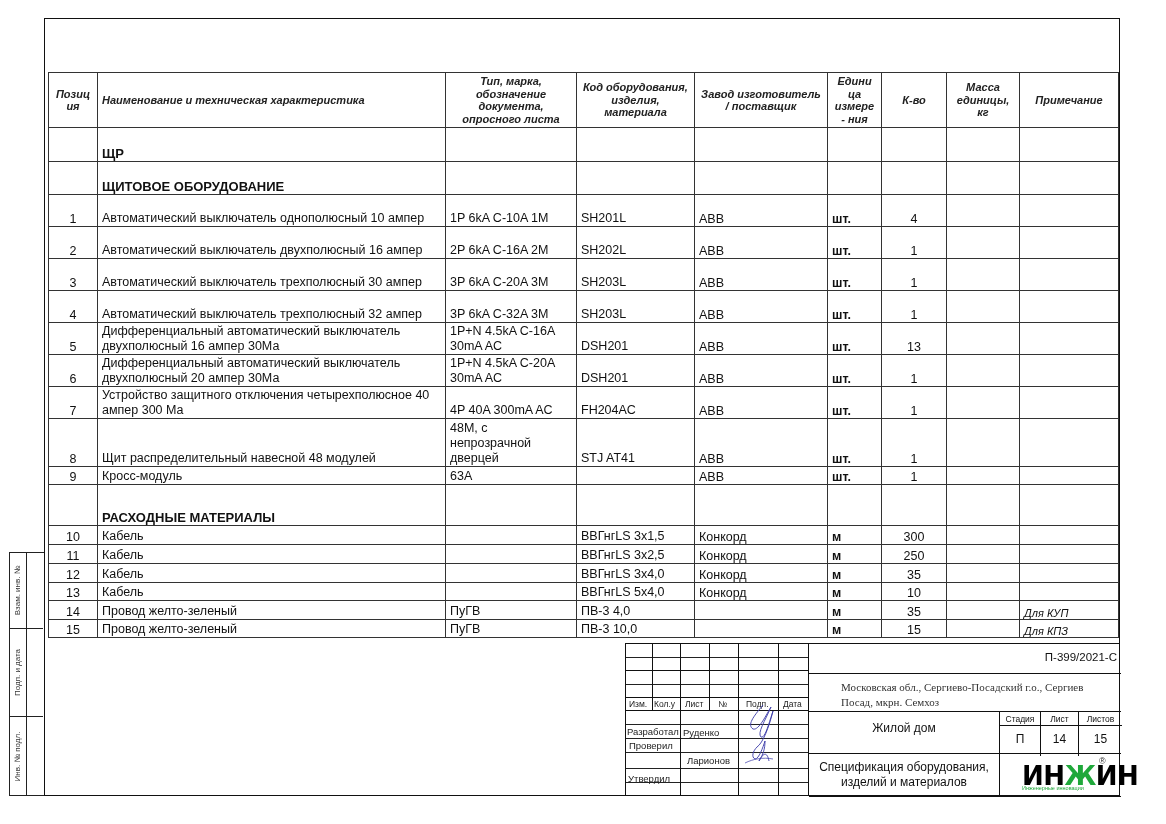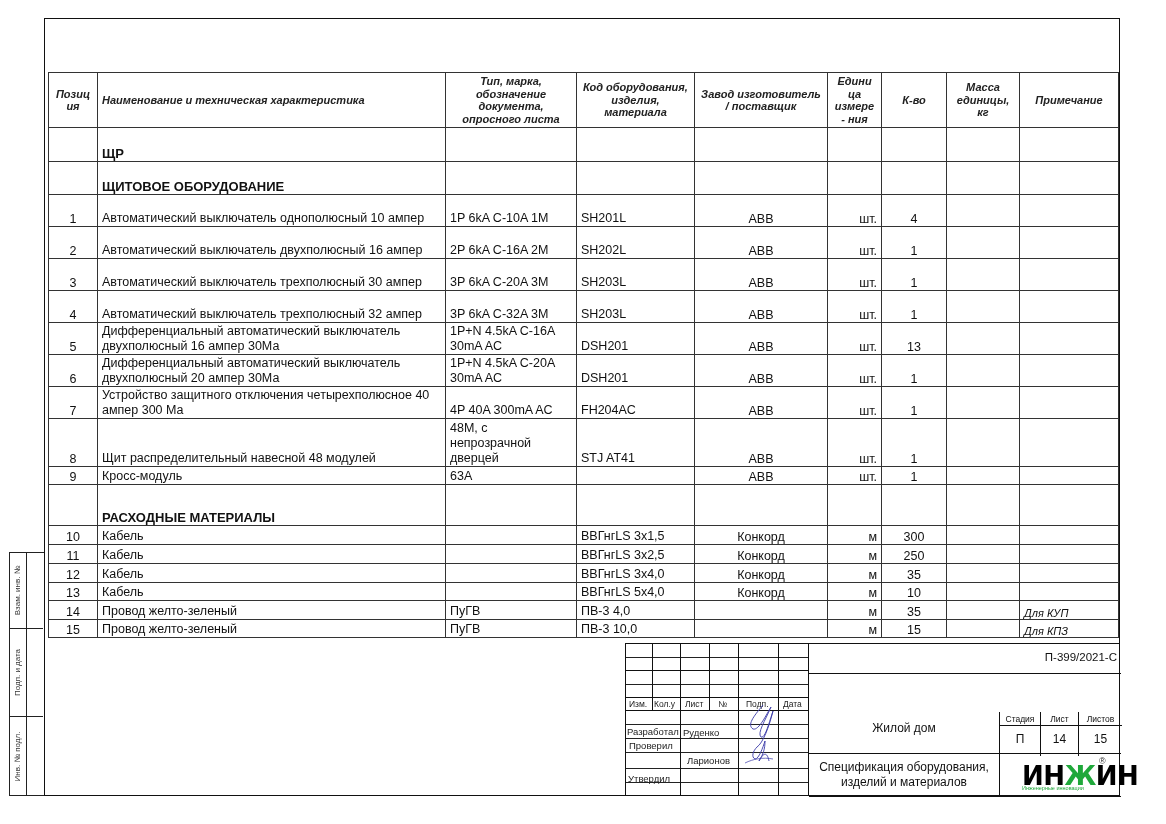--- a/index.html
+++ b/index.html
@@ -12,22 +12,22 @@
 
   table.spec { position:absolute; left:48px; top:72px; border-collapse:collapse; table-layout:fixed; font-size:12.5px; }
   table.spec td, table.spec th { border:1px solid #333; padding:0 4px; overflow:hidden; }
   table.spec th { font-weight:bold; font-style:italic; font-size:11px; text-align:center; line-height:12.5px; color:#222; }
   table.spec th.left { text-align:left; }
   table.spec { border:1.5px solid #111; }
   td.pos { text-align:center; vertical-align:bottom; padding-bottom:1px; }
   td.name { vertical-align:bottom; line-height:15px; padding-bottom:1px; }
   td.type { vertical-align:bottom; line-height:15px; padding-bottom:1px; }
   td.code { vertical-align:bottom; line-height:15px; padding-bottom:1px; }
-  td.vendor { text-align:center; vertical-align:bottom; padding-bottom:1px; }
-  td.unit { text-align:right; vertical-align:bottom; padding-bottom:0; }
+  td.vendor { text-align:left; vertical-align:bottom; padding-bottom:1px; }
+  td.unit { text-align:left; vertical-align:bottom; padding-bottom:0;font-weight:bold; }
   td.qty { text-align:center; vertical-align:bottom; padding-bottom:1px; }
   td.mass { vertical-align:bottom; }
   td.note { vertical-align:bottom; font-style:italic; font-size:11px; padding-bottom:1px;margin-top:24px; }
   td.section { font-weight:bold; font-size:13px; vertical-align:bottom; padding-bottom:2px; }
 
   
   .tb { position:absolute; left:625px; top:643px; width:495px; height:153px; }
   .tb-grid { position:absolute; left:0; top:0; width:183px; height:153px; }
   .tb-grid .hl { position:absolute; left:0; width:183px; height:0; border-top:1px solid #222; }
   .tb-grid .hl.thick { border-top:1.5px solid #111; }
@@ -345,20 +345,23 @@
     <svg class="signature" viewBox="0 0 34 62">
       <path d="M20 2 C10 14, 4 22, 10 26 C16 28, 24 10, 28 4 C22 18, 14 30, 18 34 C22 36, 26 20, 30 8 C26 24, 20 40, 14 44 C10 48, 8 54, 12 56 C16 56, 20 44, 22 38 C22 46, 20 52, 16 58 C20 50, 24 48, 26 58" fill="none" stroke="#3a3aa8" stroke-width="0.9"></path>
       <path d="M2 60 C10 56, 20 54, 30 56" fill="none" stroke="#3a3aa8" stroke-width="0.7"></path>
     </svg>
   </div>
 
   <div class="tb-right">
     <div class="row" style="top:0;height:30px">
       <span class="doc-code">П-399/2021-С</span>
     </div>
+    <div class="row" style="top:30px;height:38px">
+      <div class="address">Московская обл., Сергиево-Посадский г.о., Сергиев Посад, мкрн. Семхоз</div>
+    </div>
     <div class="row" style="top:68px;height:42px">
       <div class="object-name">Жилой дом</div>
       <div class="stage-box">
         <div class="c" style="left:0;width:40px;border-left:none">
           <div class="hdr">Стадия</div>
           <div class="val">П</div>
         </div>
         <div class="c" style="left:40px;width:38px">
           <div class="hdr">Лист</div>
           <div class="val">14</div>

